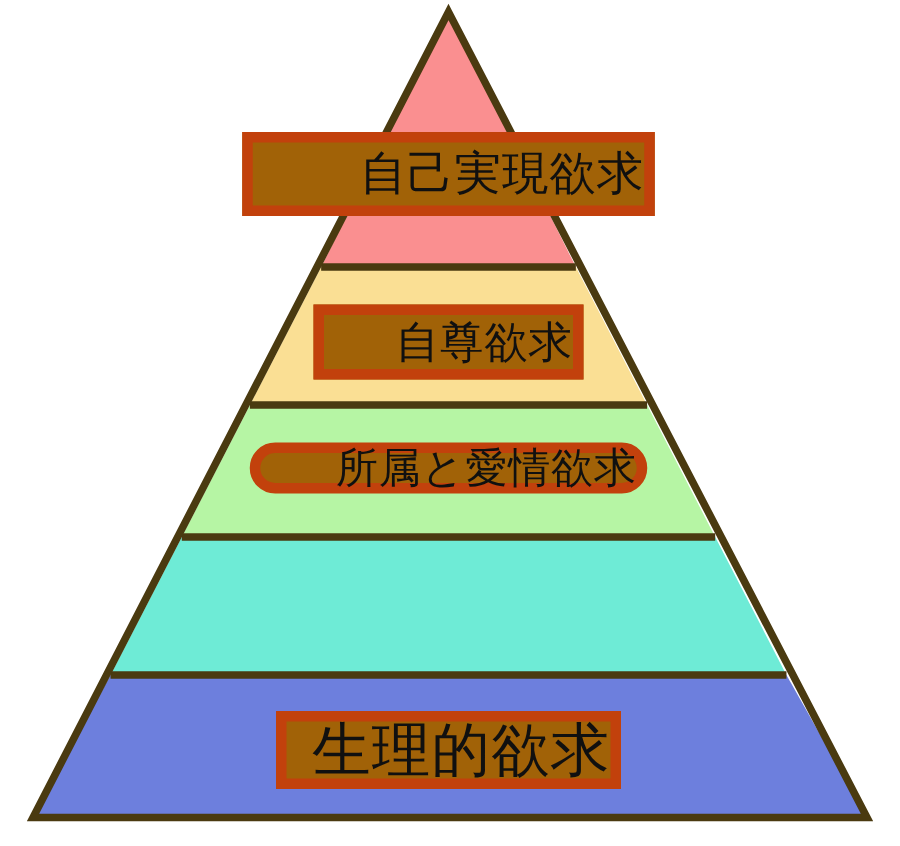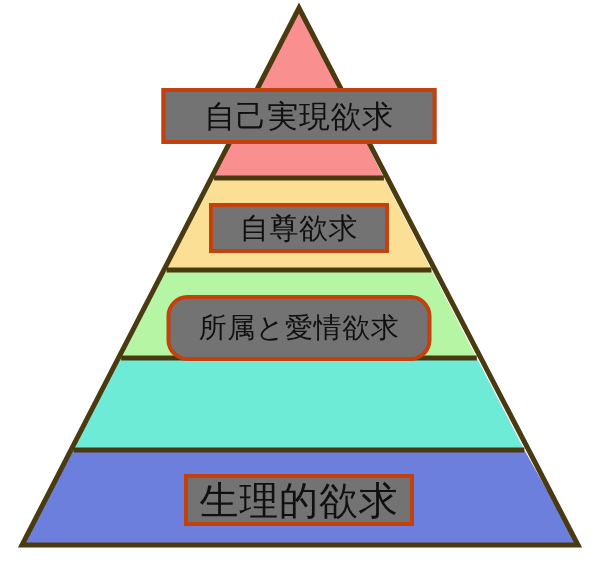--- a/index.html
+++ b/index.html
@@ -22,26 +22,26 @@
   #pyramid-svg {
     position: absolute;
     left: 0;
     top: 0;
     width: 600px;
     height: 564px;
   }
   .tier-label {
     position: absolute;
     transform: translateX(-50%);
-    background: #737373;
-    border: 4px solid #c2410c;
+    background: #a16207;
+    border: 7px solid #c2410c;
     box-sizing: border-box;
     display: flex;
     align-items: center;
-    justify-content: center;
+    justify-content: flex-end;
     color: #101010;
     font-family: "DejaVu Sans", "Liberation Sans", sans-serif;
     font-weight: 500;
     letter-spacing: 0.02em;
     white-space: nowrap;
     line-height: 1;
   }
   #label-self-actualization {
     left: 299px;
     top: 88px;
@@ -53,21 +53,21 @@
     left: 299px;
     top: 203px;
     width: 180px;
     height: 50px;
     font-size: 29px;
   }
   #label-love-belonging {
     left: 299px;
     top: 295px;
     width: 265px;
-    height: 66px;
+    height: 34px;
     font-size: 28px;
     border-radius: 21px;
   }
   #label-safety {
     left: 299px;
     top: 382px;
     width: 188px;
     height: 50px;
     font-size: 28px;
   }

